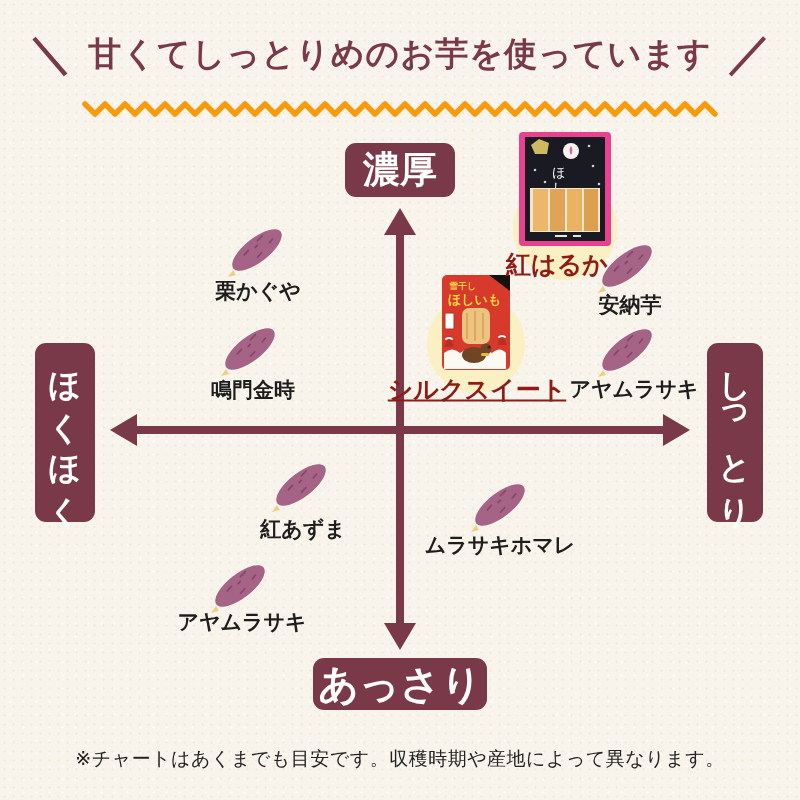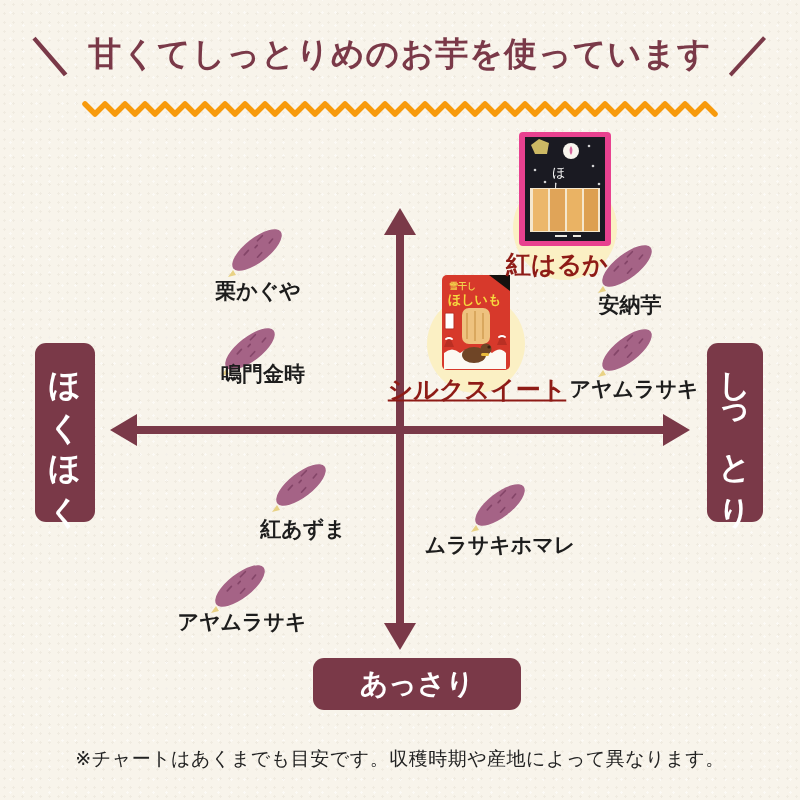--- a/index.html
+++ b/index.html
@@ -37,21 +37,21 @@
   .arr{position:absolute;width:0;height:0;}
   .arr-up{left:384px;top:208px;border-left:16px solid transparent;border-right:16px solid transparent;border-bottom:27px solid var(--maroon);}
   .arr-down{left:384px;top:623px;border-left:16px solid transparent;border-right:16px solid transparent;border-top:27px solid var(--maroon);}
   .arr-left{left:110px;top:414px;border-top:16px solid transparent;border-bottom:16px solid transparent;border-right:27px solid var(--maroon);}
   .arr-right{left:663px;top:414px;border-top:16px solid transparent;border-bottom:16px solid transparent;border-left:27px solid var(--maroon);}
   .axis-box{
     position:absolute;background:var(--maroon);color:#fff;border-radius:11px;
     display:flex;align-items:center;justify-content:center;font-weight:700;
   }
   .axis-top{left:345px;top:143px;width:110px;height:54px;font-size:37px;}
-  .axis-bottom{left:313px;top:658px;width:208px;height:52px;font-size:28px;}
+  .axis-bottom{left:313px;top:658px;width:174px;height:52px;font-size:40px;}
   .axis-left{left:35px;top:343px;width:60px;height:179px;font-size:32px;writing-mode:vertical-rl;letter-spacing:5px;}
   .axis-right{left:707px;top:343px;width:56px;height:179px;font-size:32px;writing-mode:vertical-rl;letter-spacing:5px;}
   
   .halo{position:absolute;border-radius:50%;background:var(--halo);z-index:1;}
   .item-icon{position:absolute;z-index:2;}
   .item-label{
     position:absolute;z-index:3;transform:translate(-50%,-50%);white-space:nowrap;
   }
   .item-label.plain{font-size:21px;color:#1d1d1d;font-weight:600;}
   .item-label.accent{font-size:25px;color:var(--accent-red);font-weight:800;}
@@ -76,20 +76,21 @@
     <polyline id="zigzag-path" fill="none" stroke="#f79a0c" stroke-width="5.5" stroke-linejoin="round" stroke-linecap="round" points="85,104 95,114 105,104 115,114 125,104 135,114 145,104 155,114 165,104 175,114 185,104 195,114 205,104 215,114 225,104 235,114 245,104 255,114 265,104 275,114 285,104 295,114 305,104 315,114 325,104 335,114 345,104 355,114 365,104 375,114 385,104 395,114 405,104 415,114 425,104 435,114 445,104 455,114 465,104 475,114 485,104 495,114 505,104 515,114 525,104 535,114 545,104 555,114 565,104 575,114 585,104 595,114 605,104 615,114 625,104 635,114 645,104 655,114 665,104 675,114 685,104 695,114 705,104 715,114"></polyline>
   </svg>
 
   <div class="line line-v"></div>
   <div class="line line-h"></div>
   <div class="arr arr-up"></div>
   <div class="arr arr-down"></div>
   <div class="arr arr-left"></div>
   <div class="arr arr-right"></div>
 
+  <div class="axis-box axis-top">濃厚</div>
   <div class="axis-box axis-bottom">あっさり</div>
   <div class="axis-box axis-left">ほくほく</div>
   <div class="axis-box axis-right">しっとり</div>
 
   <div id="items-layer">
       <div>
         <svg class="item-icon" width="66" height="58" viewBox="0 0 66 58" style="position: absolute; left: 224px; top: 221px;">
     <g transform="rotate(-38 33 29)">
       <ellipse cx="33" cy="29" rx="30" ry="12" fill="#a56386"></ellipse>
       <path d="M20,25 l6,-1 M39,22 l7,-1 M29,35 l6,-1 M47,31 l5,-1 M33,26 l3,-0.5" stroke="#7e3f63" stroke-width="1.6" stroke-linecap="round" fill="none" opacity="0.85"></path>
@@ -99,21 +100,21 @@
         <div class="item-label plain" style="left: 258px; top: 291px;">栗かぐや</div>
       </div>
       <div>
         <svg class="item-icon" width="66" height="58" viewBox="0 0 66 58" style="position: absolute; left: 217px; top: 320px;">
     <g transform="rotate(-38 33 29)">
       <ellipse cx="33" cy="29" rx="30" ry="12" fill="#a56386"></ellipse>
       <path d="M20,25 l6,-1 M39,22 l7,-1 M29,35 l6,-1 M47,31 l5,-1 M33,26 l3,-0.5" stroke="#7e3f63" stroke-width="1.6" stroke-linecap="round" fill="none" opacity="0.85"></path>
     </g>
     <path d="M9,49 l-5,7 l8,-2 z" fill="#e9d285"></path>
   </svg>
-        <div class="item-label plain" style="left: 253px; top: 374px; margin-left: 10px;">鳴門金時</div>
+        <div class="item-label plain" style="left: 253px; top: 390px;">鳴門金時</div>
       </div>
       <div>
         <div class="halo" style="left: 513px; top: 176px; height: 104px; width: 104px;"></div>
         <svg class="item-icon" width="92" height="114" viewBox="0 0 92 114" style="position: absolute; left: 519px; top: 132px;">
     <rect x="0" y="0" width="92" height="114" rx="4" fill="#e8418f"></rect>
     <rect x="6" y="5" width="80" height="97" fill="#1a1a22"></rect>
     <polygon points="20,7 30,11 28,22 16,22 12,13" fill="#cdb964"></polygon>
     <circle cx="52" cy="19" r="8" fill="#f8f5ee"></circle>
     <path d="M52,14 q3,4 0,9 q-3,-5 0,-9" fill="#d86aa0"></path>
     <circle cx="16" cy="38" r="1.3" fill="#fff" opacity=".8"></circle>

